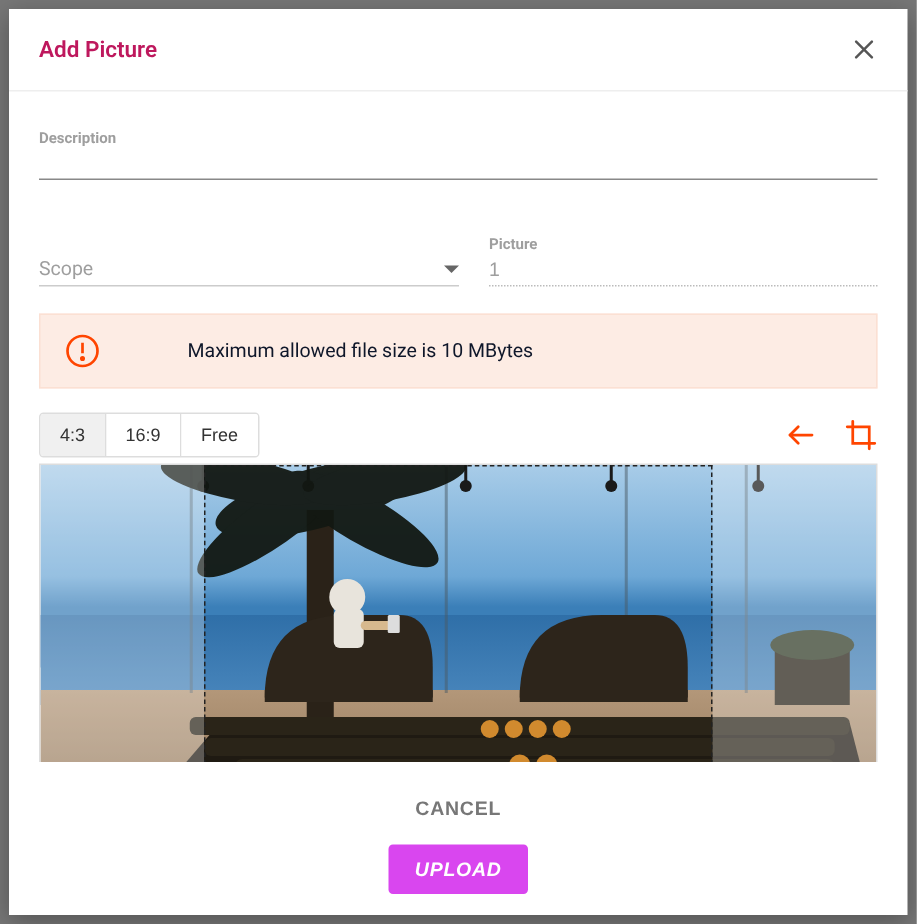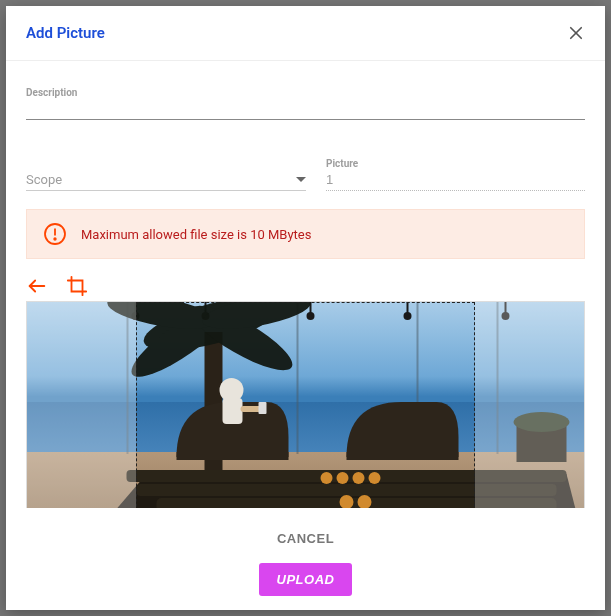--- a/index.html
+++ b/index.html
@@ -32,21 +32,21 @@
   .dialog-header {
     display: flex;
     align-items: center;
     justify-content: space-between;
     padding: 18px 20px 18px 20px;
     border-bottom: 1px solid #eee;
   }
   .dialog-title {
     font-size: 15px;
     font-weight: 600;
-    color: #1d4ed8;
+    color: #be185d;
   }
   .close-btn {
     cursor: pointer;
     color: #555;
     display: flex;
   }
   .dialog-body {
     flex: 1;
     padding: 10px 20px 0 20px;
     overflow: hidden;
@@ -111,22 +111,23 @@
     align-items: center;
     gap: 14px;
     border: 1px solid #fbe0d3;
   }
   .alert-icon {
     color: #ff4500;
     flex-shrink: 0;
     display: flex;
   }
   .alert-text {
-    color: #b91c1c;
+    color: #0f172a;
     font-size: 13px;
+    margin-left: 44px;
   }
   .crop-toolbar {
     margin-top: 16px;
     display: flex;
     justify-content: space-between;
     align-items: center;
   }
   .ratio-group {
     display: flex;
     border: 1px solid #ddd;
@@ -254,20 +255,25 @@
           <svg width="24" height="24" viewBox="0 0 24 24" fill="none" stroke="currentColor" stroke-width="1.8">
               <circle cx="12" cy="12" r="10"></circle>
               <line x1="12" y1="6.5" x2="12" y2="13.5"></line>
               <circle cx="12" cy="17" r="0.8" fill="currentColor"></circle>
             </svg>
         </span>
         <span class="alert-text">Maximum allowed file size is 10 MBytes</span>
       </div>
 
       <div class="crop-toolbar">
+        <div class="ratio-group">
+          <button class="ratio-btn active">4:3</button>
+          <button class="ratio-btn">16:9</button>
+          <button class="ratio-btn">Free</button>
+        </div>
         <div class="crop-actions">
           <span class="crop-action">
             <svg width="22" height="22" viewBox="0 0 24 24" fill="none" stroke="currentColor" stroke-width="2" stroke-linecap="round" stroke-linejoin="round">
                 <line x1="20" y1="12" x2="4" y2="12"></line>
                 <polyline points="10 6 4 12 10 18"></polyline>
               </svg>
           </span>
           <span class="crop-action">
             <svg width="22" height="22" viewBox="0 0 24 24" fill="none" stroke="currentColor" stroke-width="2" stroke-linecap="round">
                 <path d="M6 2 L6 18 L22 18"></path>

